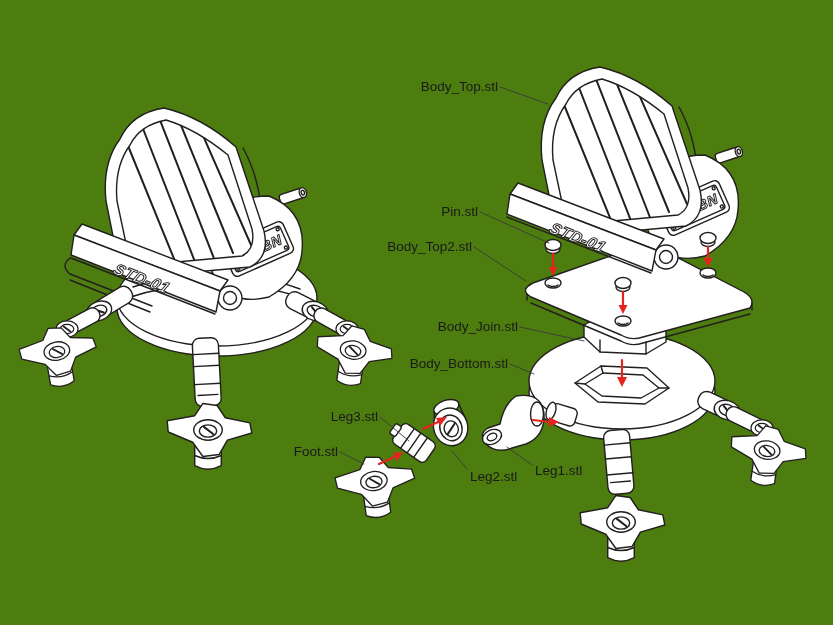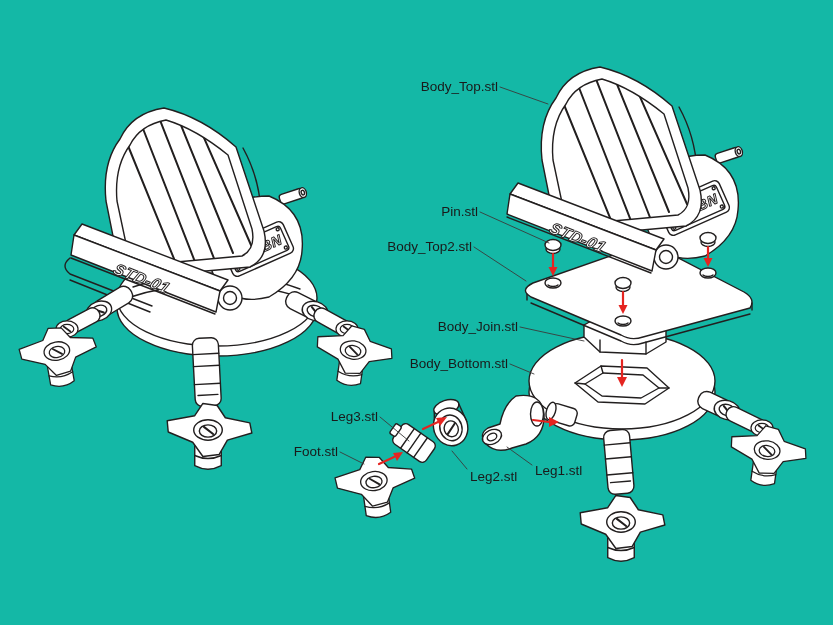--- a/index.html
+++ b/index.html
@@ -1,16 +1,16 @@
 <!DOCTYPE html>
 <html><head>
 <meta charset="utf-8">
 <style>
   html,body{margin:0;padding:0;background:#ffffff;}
-  .stage{position:relative;width:833px;height:625px;background:#14b8a6;overflow:hidden;}
+  .stage{position:relative;width:833px;height:625px;background:#4d7c0f;overflow:hidden;}
   svg{display:block;}
   text{font-family:"Liberation Sans","DejaVu Sans",sans-serif;}
   .label{font-size:13.5px;}
   .brand{font-weight:bold;font-style:italic;letter-spacing:.5px;}
   .bar-brand{font-size:16px;}
   .plate-brand{font-size:14px;}
 </style>
 </head>
 <body>
 

